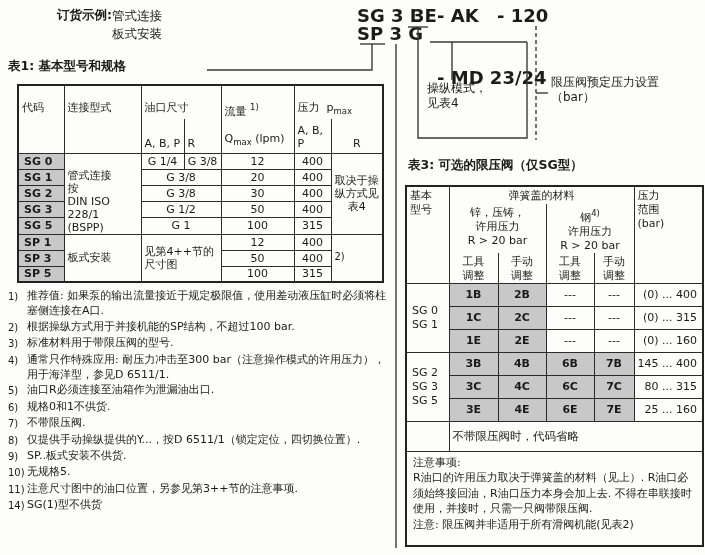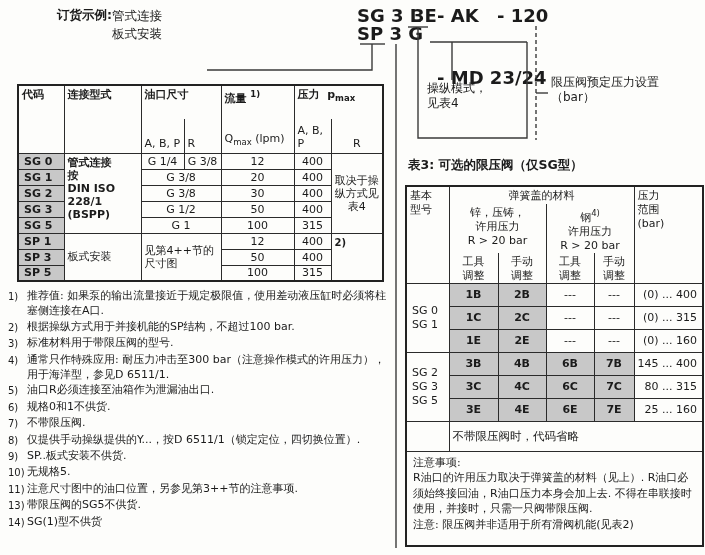--- a/index.html
+++ b/index.html
@@ -25,21 +25,21 @@
   .co-press{left:551px;top:75px;}
   
   .tbl-title{position:absolute;font-weight:bold;font-size:12.5px;white-space:nowrap;}
   .t1-title{left:8px;top:58px;}
   .t3-title{left:408px;top:157px;}
   
   table{border-collapse:collapse;table-layout:fixed;}
   td{border:1px solid #2b2b2b;font-size:11px;padding:0 3px;overflow:hidden;}
   .t1{position:absolute;left:17px;top:84px;border:2px solid #222;}
   .t1 td{text-align:center;vertical-align:middle;line-height:13px;}
-  .t1 .hdr{vertical-align:top;text-align:left;padding-top:2px;font-weight:bold;}
+  .t1 .hdr{vertical-align:top;text-align:left;padding-top:15px;}
   .t1 .sub{vertical-align:bottom;text-align:left;padding-bottom:3px;}
   .t1 .nb{border-bottom:none;}
   .t1 .nt{border-top:none;}
   .t1 .code{background:#c8c8c8;font-weight:bold;text-align:left;padding-left:5px;}
   .t1 .lft{text-align:left;}
   .t1 .pre{white-space:pre-line;}
   sub,sup{font-size:8.5px;}
   
   .footnotes{position:absolute;left:8px;top:288px;width:384px;font-size:11px;line-height:15.4px;}
   .fn{display:flex;}
@@ -91,20 +91,21 @@
       <line x1="536" y1="26" x2="536" y2="140" stroke-dasharray="4 3"></line>
       <polyline points="536,93 548,93"></polyline>
     </g>
   </svg>
 
   <div class="callout co-act">操纵模式，
 见表4</div>
   <div class="callout co-press">限压阀预定压力设置
 （bar）</div>
 
+  <div class="tbl-title t1-title">表1: 基本型号和规格</div>
   <table class="t1">
     <colgroup>
         <col style="width:46px">
         <col style="width:77px">
         <col style="width:43px">
         <col style="width:37px">
         <col style="width:73px">
         <col style="width:37px">
         <col style="width:52px">
       </colgroup>
@@ -218,24 +219,20 @@
         <span class="fn-n">9)</span>
         <span class="fn-t">SP..板式安装不供货.</span>
       </div>
     <div class="fn">
         <span class="fn-n">10)</span>
         <span class="fn-t">无规格5.</span>
       </div>
     <div class="fn">
         <span class="fn-n">11)</span>
         <span class="fn-t">注意尺寸图中的油口位置，另参见第3++节的注意事项.</span>
-      </div>
-    <div class="fn">
-        <span class="fn-n">13)</span>
-        <span class="fn-t">带限压阀的SG5不供货.</span>
       </div>
     <div class="fn">
         <span class="fn-n">14)</span>
         <span class="fn-t">SG(1)型不供货</span>
       </div>
   </div>
 
   <div class="tbl-title t3-title">表3: 可选的限压阀（仅SG型）</div>
   <table class="t3">
     <colgroup>

